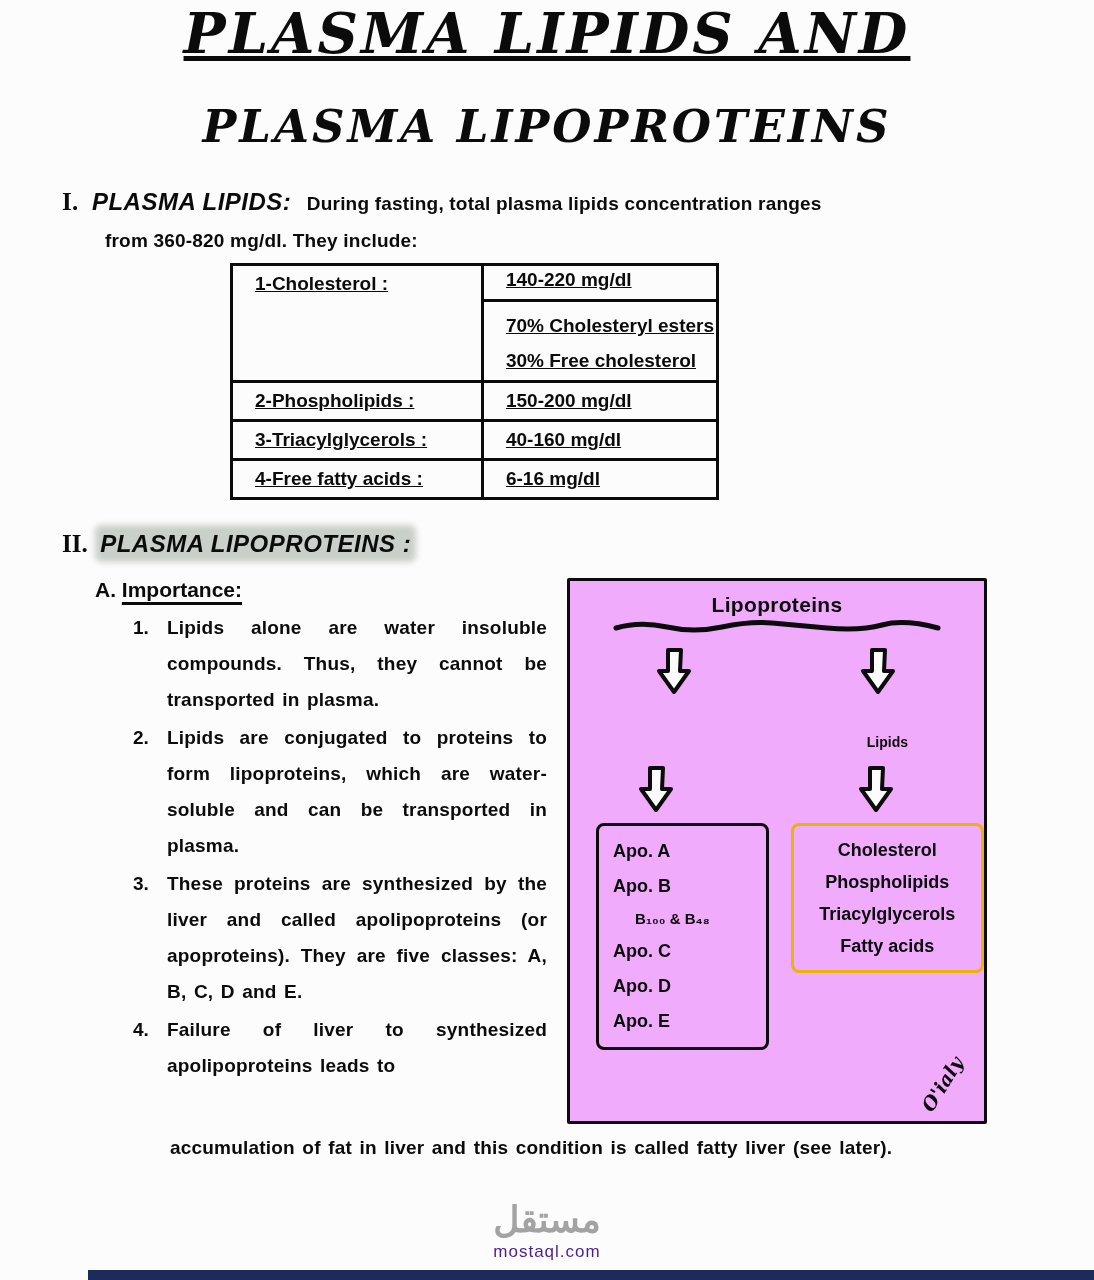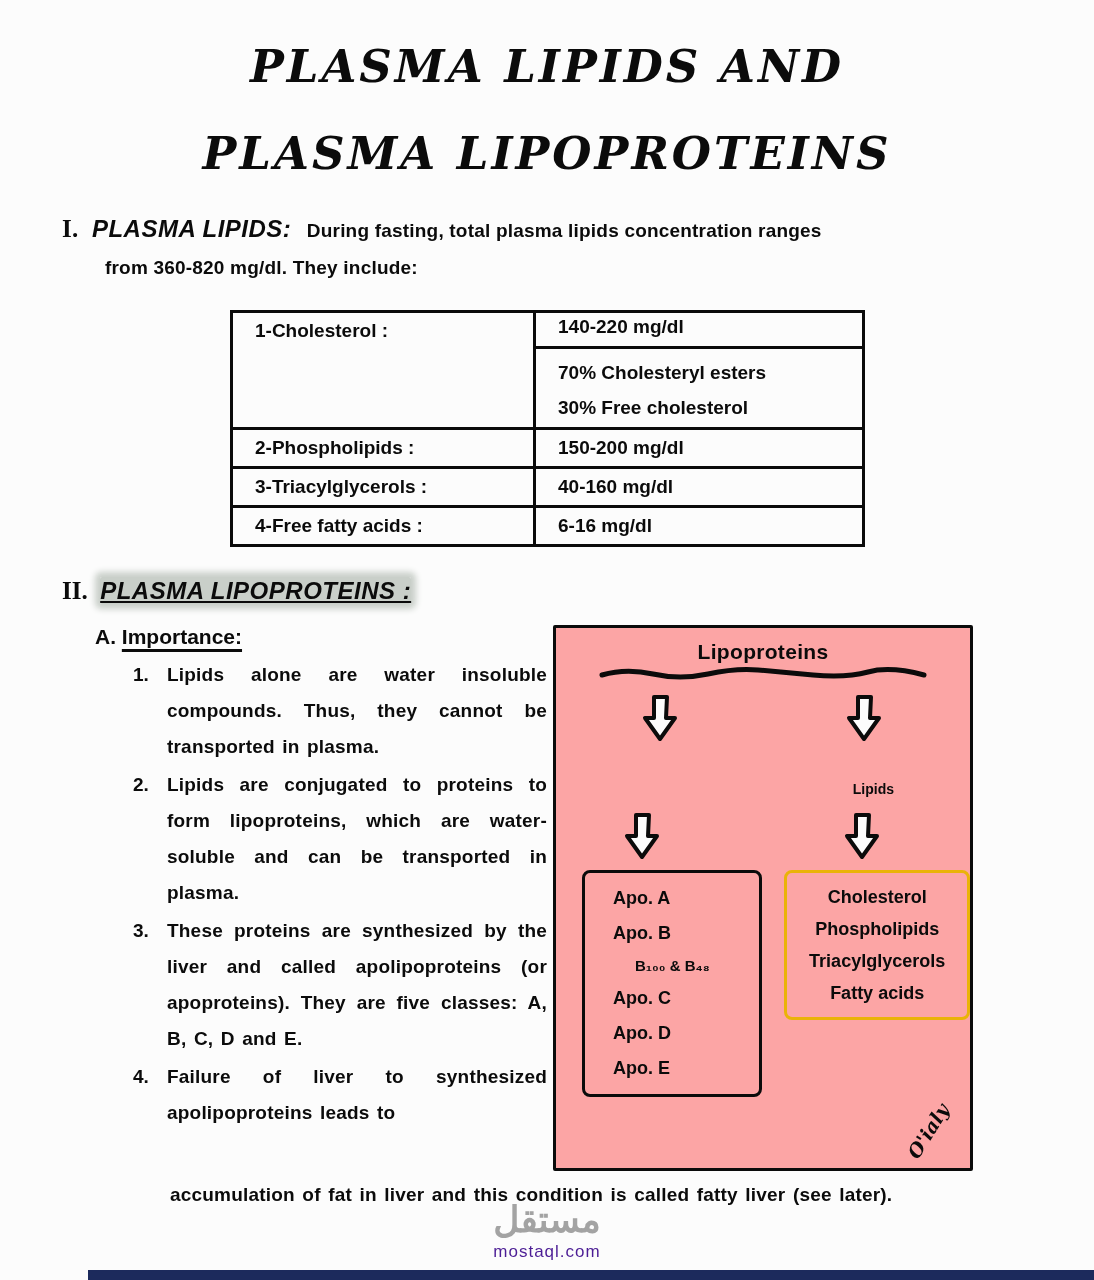--- a/index.html
+++ b/index.html
@@ -11,52 +11,51 @@
     font-family:"Liberation Sans",sans-serif;
     color:#0b0b0b;
   }
   
   .doc-title{
     text-align:center;
     font-family:"DejaVu Serif",serif;
     font-style:italic;
     font-weight:bold;
   }
-  .doc-title .t1{margin-top:40px;font-size:45px;letter-spacing:3px;}
+  .doc-title .t1{font-size:56px;letter-spacing:3px;text-decoration:underline;}
   .doc-title .t2{margin-top:34px;font-size:45px;letter-spacing:3px;}
   
   .sec1{margin:30px 58px 0 62px;font-size:19px;font-weight:700;line-height:37px;letter-spacing:.2px;}
   .roman{font-family:"Liberation Serif",serif;font-size:25px;font-weight:700;margin-right:8px;}
   .sec-head{font-style:italic;font-size:24px;font-weight:800;letter-spacing:.5px;margin-right:10px;}
   .sec1 .line2{margin-left:43px;}
   
   .lipid-table{
-    margin:24px 0 0 230px;
-    width:635px;
+    margin:4px 0 0 230px;
+    width:489px;
     border-collapse:collapse;
-    font-size:19px;font-weight:700;
+    font-size:19px;font-weight:700;text-decoration:underline;
   }
   .lipid-table td{
     border:3px solid #0b0b0b;
     padding:0;
     vertical-align:top;
   }
   .lipid-table .lbl{width:268px;padding:7px 10px 7px 22px;}
   .lipid-table .val{padding:7px 10px 7px 22px;}
   .cell-top{padding:3px 10px 8px 22px;border-bottom:3px solid #0b0b0b;}
-  .cell-sub{padding:6px 28px 2px 22px;line-height:35px;}
+  .cell-sub{padding:6px 2px 2px 22px;line-height:35px;}
   .cell-sub div{white-space:nowrap;}
   
   .sec2{margin:30px 0 0 62px;}
   .hl{
     font-style:italic;font-size:24px;font-weight:800;letter-spacing:.5px;
     background:#c9cfc9;
     box-shadow:0 0 6px 5px #c9cfc9;
     border-radius:2px;
-    text-decoration:underline;
   }
   
   .cols{display:flex;margin:20px 0 0 95px;align-items:flex-start;}
   .leftcol{width:452px;}
   .imp-head{font-size:21px;font-weight:800;margin-bottom:8px;}
   .imp-head .u{text-decoration:underline;text-decoration-thickness:3px;text-underline-offset:5px;}
   .items{margin-top:6px;}
   .item{display:flex;margin:0 0 2px 38px;}
   .item .num{width:34px;flex:0 0 34px;font-size:19px;font-weight:800;line-height:36px;}
   .item .txt{
@@ -64,38 +63,38 @@
     text-align:justify;text-align-last:left;letter-spacing:.2px;word-spacing:2px;
   }
   .continuation{
     margin:6px 0 0 170px;width:820px;
     font-size:19px;font-weight:700;line-height:36px;letter-spacing:.2px;word-spacing:2px;
   }
   
   .diagram{
     position:relative;
     width:414px;height:540px;
-    margin-left:6px;
+    margin-left:20px;
     border:3px solid #0b0b0b;
     border-radius:2px;
-    background:#fca5a5;
+    background:#f0abfc;
     flex:0 0 auto;
   }
   .dg-title{text-align:center;margin-top:12px;font-size:21px;font-weight:800;letter-spacing:.3px;}
   .dg-squiggle{display:block;margin:2px auto 0 auto;}
   .dg-arrow-row1{display:flex;justify-content:space-between;padding:12px 86px 0 84px;}
   .dg-arrow-row2{display:flex;justify-content:space-between;padding:8px 88px 0 66px;}
   .dg-labels{display:flex;margin-top:4px;}
   .dg-left-labels{margin-left:26px;font-size:19px;font-weight:800;line-height:29px;}
   .dg-left-labels .l1{padding-left:34px;}
   .dg-lipids{margin-left:auto;margin-right:76px;font-size:14px;font-weight:800;line-height:29px;padding-top:29px;}
   .dg-boxes{display:flex;align-items:flex-start;margin:10px 0 0 26px;}
   .apo-box{
     width:152px;border:3px solid #0b0b0b;border-radius:8px;
-    padding:8px 6px 8px 28px;
+    padding:8px 6px 8px 14px;
     font-size:18px;font-weight:800;line-height:35px;
   }
   .apo-box .bsub{padding-left:22px;font-size:15px;line-height:30px;}
   .lipid-box{
     width:186px;border:3px solid #eab308;border-radius:8px;
     margin-left:22px;
     padding:8px 4px;
     text-align:center;
     font-size:18px;font-weight:800;line-height:32px;
   }

